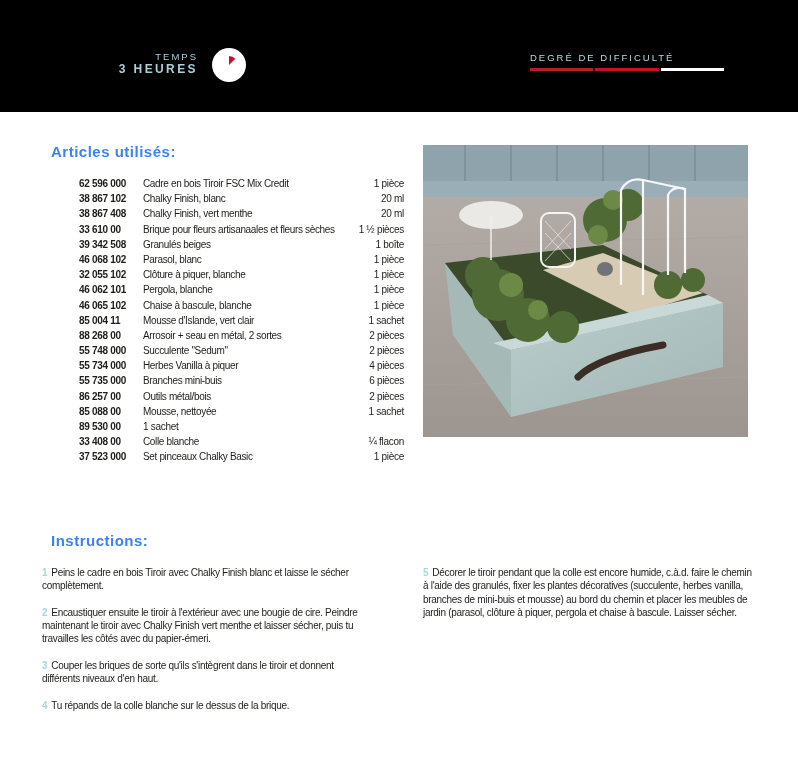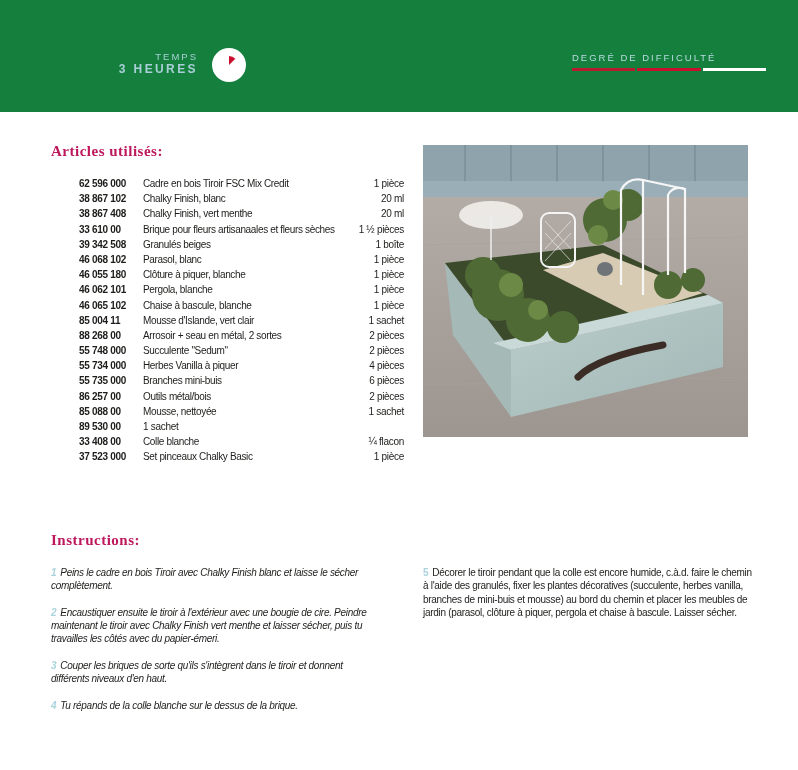--- a/index.html
+++ b/index.html
@@ -1,67 +1,67 @@
 <!DOCTYPE html>
 <html><head>
   <meta charset="utf-8">
   <style>
     * { box-sizing: border-box; margin: 0; padding: 0; }
     html, body { width: 798px; height: 770px; background: #ffffff; overflow: hidden; }
     body { position: relative; font-family: "Liberation Sans", sans-serif; color: #1d1d1b; }
 
     .header-band {
       position: absolute; left: 0; top: 0; width: 798px; height: 112px;
-      background: #15803d;
+      background: #000000;
     }
     .time-block { position: absolute; left: 100px; top: 51px; width: 98px; text-align: right; }
     .time-label {
       display: block; font-size: 9.5px; letter-spacing: 2px; color: #a9cfd8; line-height: 12px;
     }
     .time-value {
       display: block; font-size: 12px; font-weight: bold; letter-spacing: 2.4px; color: #a9cfd8; line-height: 13px;
     }
     .clock {
       position: absolute; left: 212px; top: 48px; width: 34px; height: 34px;
       border-radius: 50%; background: #ffffff;
     }
     .clock svg { width: 34px; height: 34px; display: block; }
 
-    .difficulty { position: absolute; left: 572px; top: 52px; width: 194px; }
+    .difficulty { position: absolute; left: 530px; top: 52px; width: 194px; }
     .difficulty-label {
       display: block; font-size: 9.5px; letter-spacing: 2px; color: #b9dbe2; line-height: 11px;
     }
     .difficulty-bar { display: flex; gap: 2px; margin-top: 5px; height: 3px; }
     .difficulty-seg { flex: 1; height: 3px; background: #ffffff; }
     .difficulty-seg.filled { background: #c8102e; }
     .difficulty-seg.filled.first { background: #b81a2e; }
 
     .section-title {
-      position: absolute; font-size: 15px; font-weight: bold; color: #be185d; letter-spacing: 0.5px; font-family: Liberation Serif, serif;
+      position: absolute; font-size: 15px; font-weight: bold; color: #3b82f6; letter-spacing: 0.5px;
     }
     .articles-title { left: 51px; top: 143px; }
     .instructions-title { left: 51px; top: 532px; }
 
     .articles { position: absolute; left: 51px; top: 176px; width: 325px; margin-left: 28px; }
     .article-row {
       display: flex; height: 15.2px; line-height: 15.2px; font-size: 10px; white-space: nowrap;
       font-family: "Liberation Sans Narrow", "Liberation Sans", sans-serif;
     }
     .article-code { width: 64px; font-weight: bold; letter-spacing: -0.3px; font-size: 10px; }
     .article-name { flex: 1; letter-spacing: -0.35px; transform-origin: left; }
     .article-qty { text-align: left; letter-spacing: -0.3px; }
 
     .photo {
       position: absolute; left: 423px; top: 145px; width: 325px; height: 292px; overflow: hidden;
       background: #a7a29c;
     }
     .photo svg { display: block; width: 325px; height: 292px; }
 
     .instr-col { position: absolute; width: 322px; font-size: 10px; line-height: 13.3px; letter-spacing: -0.3px; }
-    .instr-left { left: 51px; top: 566px; font-style: italic; }
+    .instr-left { left: 42px; top: 566px; }
     .instr-right { left: 423px; top: 566px; width: 330px; }
     .step { margin-bottom: 13.3px; }
     .step-num { color: #a9d4dc; font-weight: bold; margin-right: 4px; }
   </style>
 </head>
 <body>
 
 <div class="header-band">
   <div class="time-block">
     <span class="time-label">TEMPS</span>
@@ -110,21 +110,21 @@
       <span class="article-code">39 342 508</span>
       <span class="article-name">Granulés beiges</span>
       <span class="article-qty">1 boîte</span>
     </div>
     <div class="article-row">
       <span class="article-code">46 068 102</span>
       <span class="article-name">Parasol, blanc</span>
       <span class="article-qty">1 pièce</span>
     </div>
     <div class="article-row">
-      <span class="article-code">46 055 180</span>
+      <span class="article-code">32 055 102</span>
       <span class="article-name">Clôture à piquer, blanche</span>
       <span class="article-qty">1 pièce</span>
     </div>
     <div class="article-row">
       <span class="article-code">46 062 101</span>
       <span class="article-name">Pergola, blanche</span>
       <span class="article-qty">1 pièce</span>
     </div>
     <div class="article-row">
       <span class="article-code">46 065 102</span>

